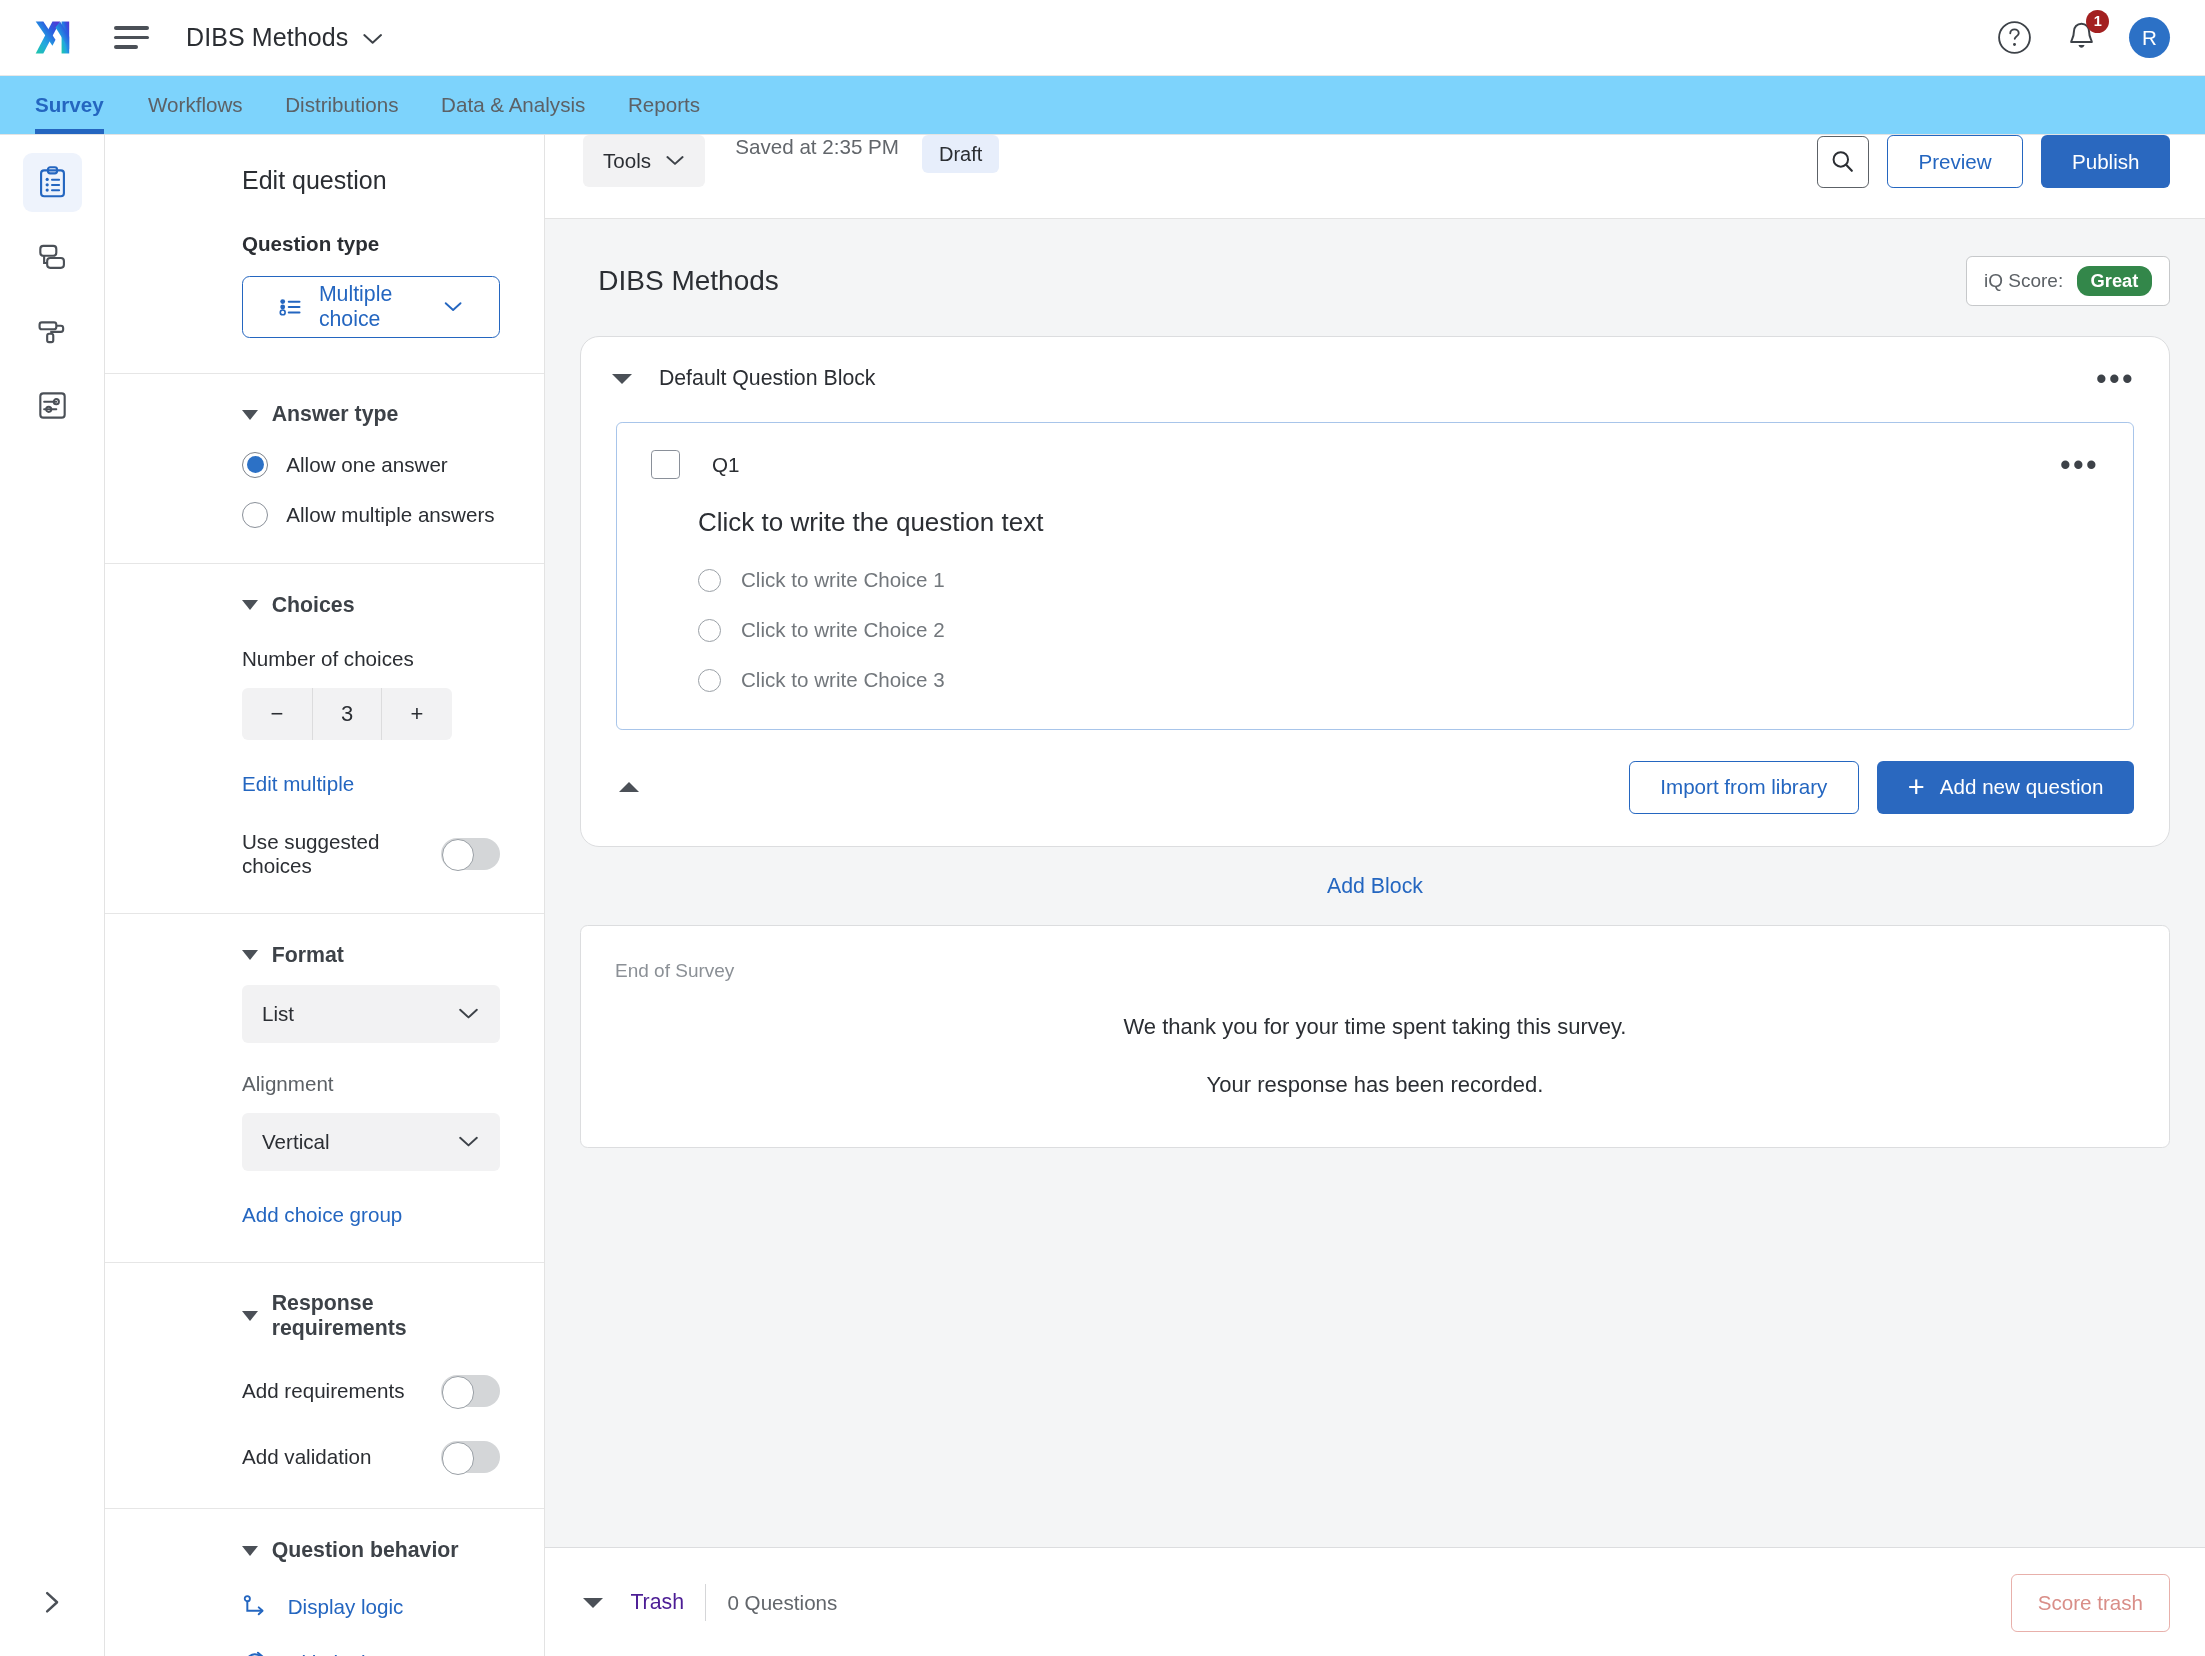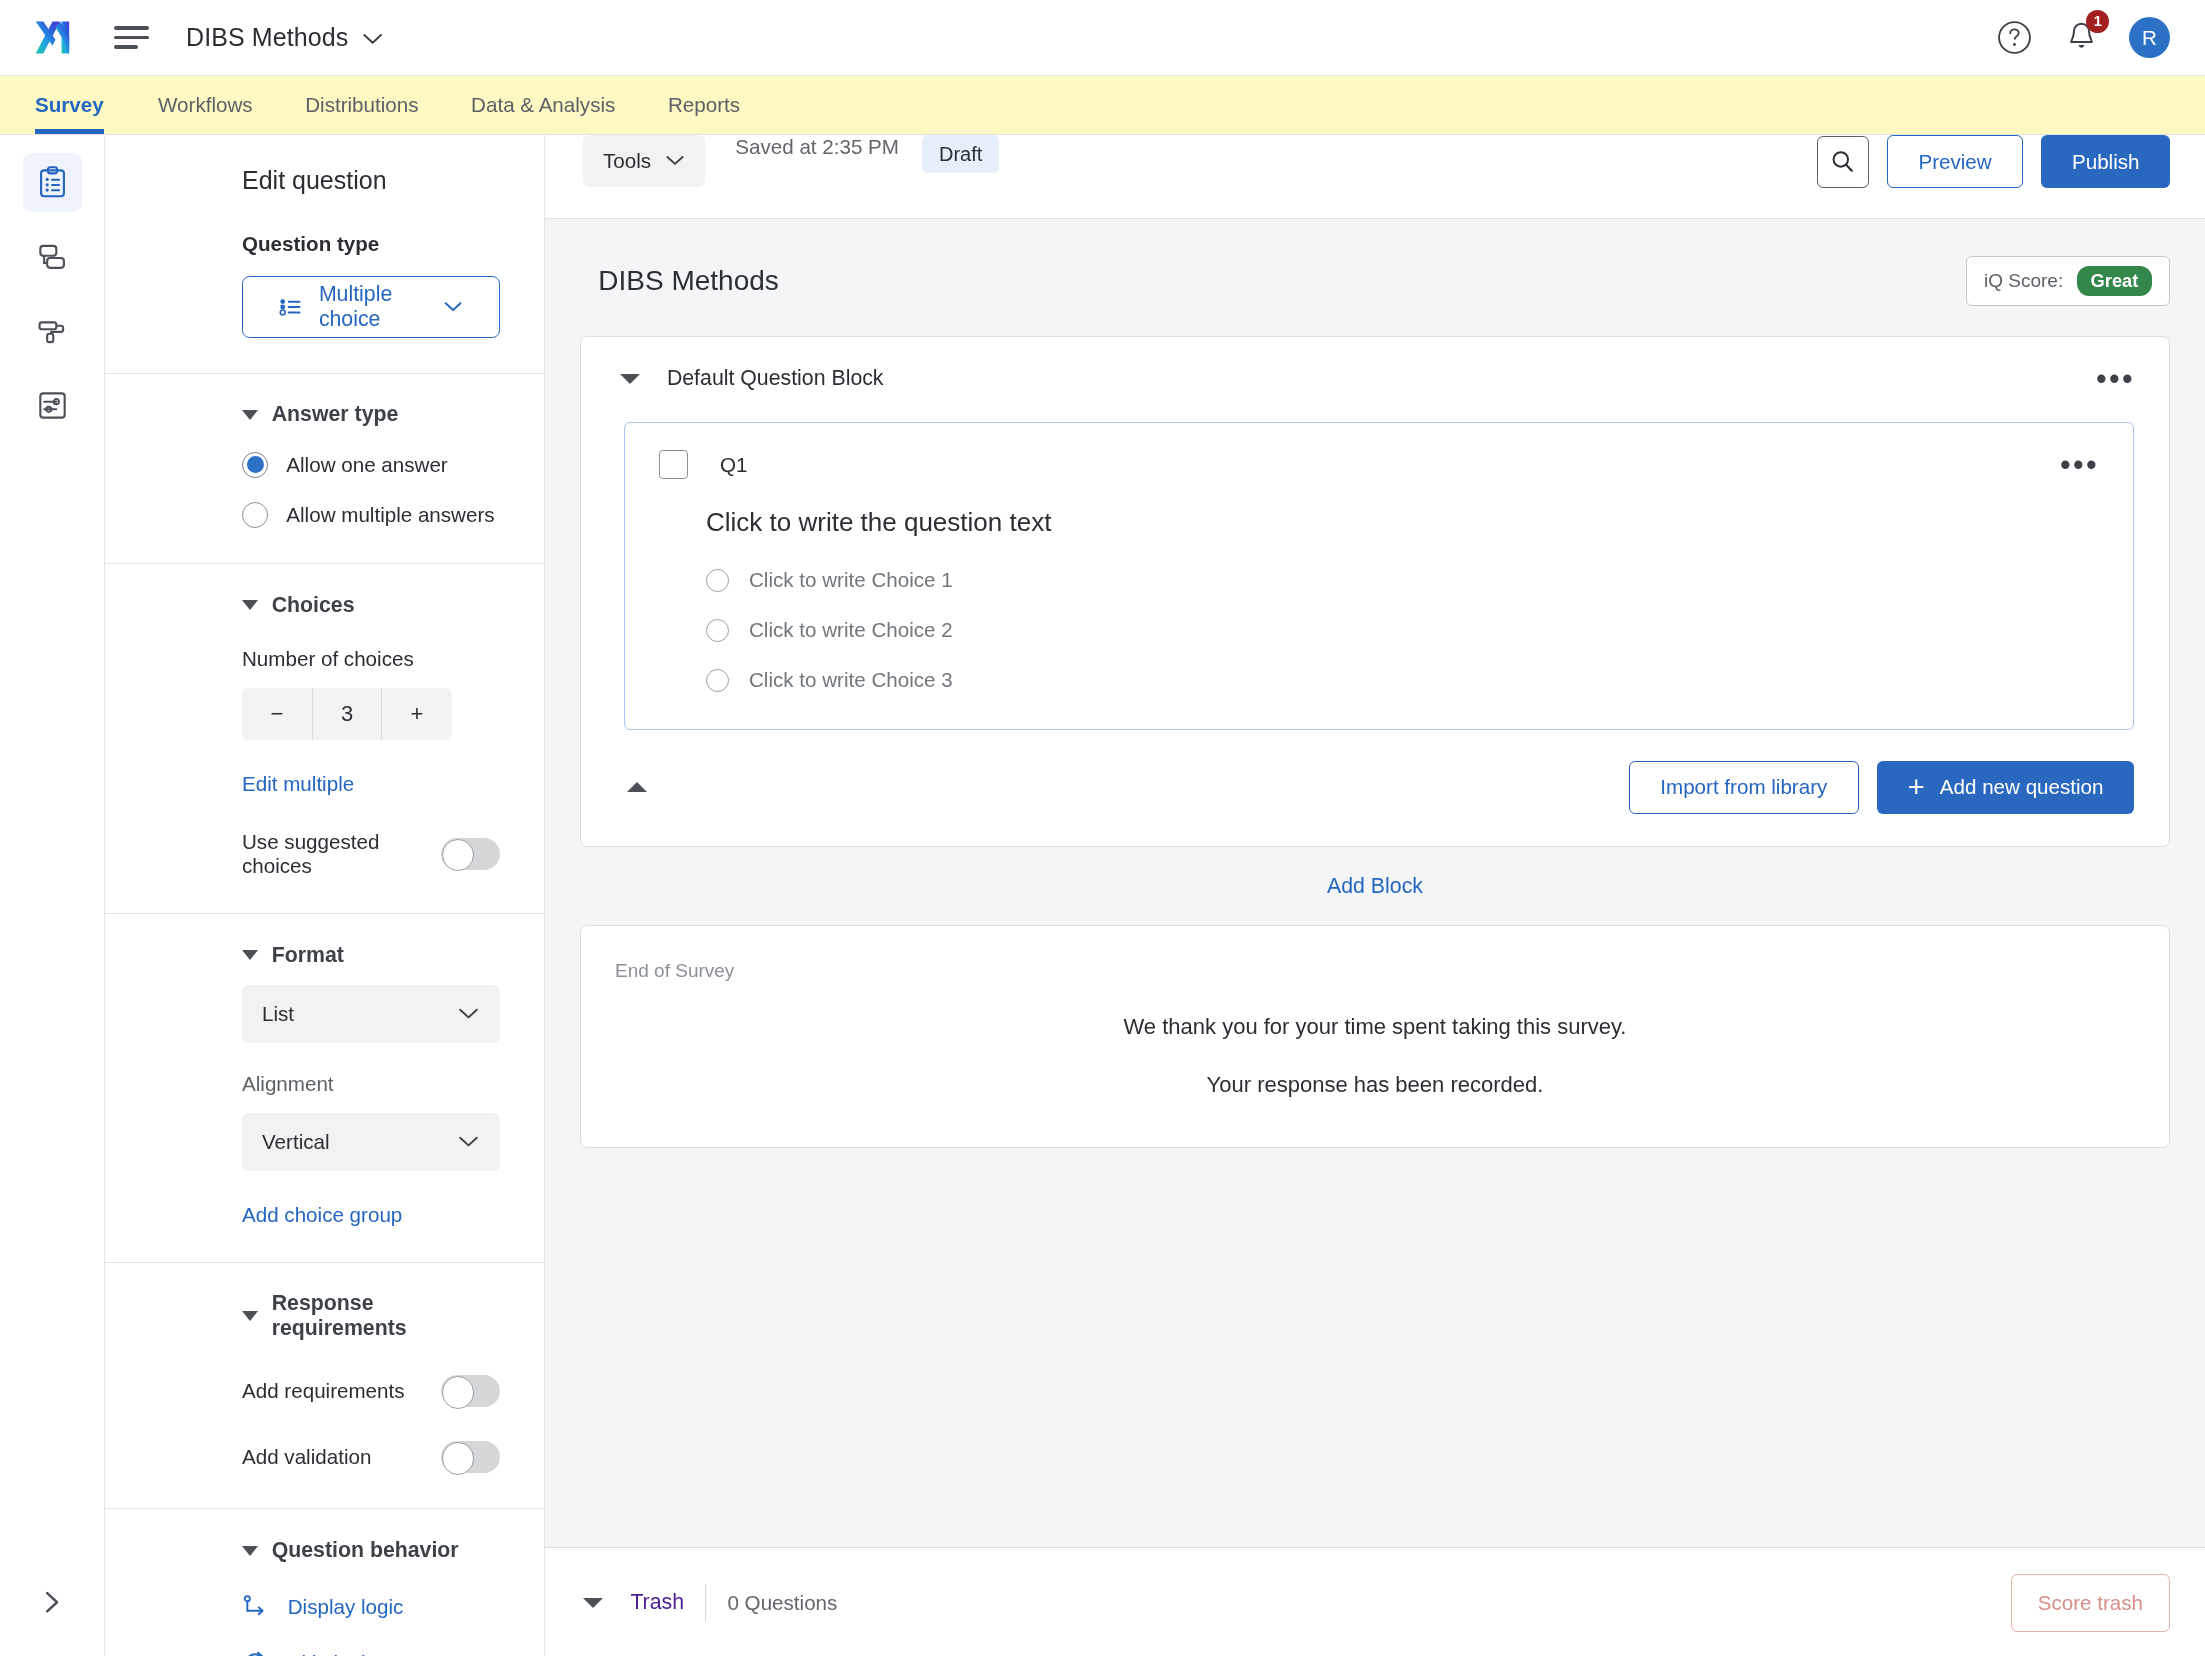--- a/index.html
+++ b/index.html
@@ -39,24 +39,24 @@
   }
   .bell-wrap { position: relative; }
   .avatar {
     width: 41px; height: 41px; border-radius: 50%; background:#2c71c6;
     color:#fff; font-size: 20.6px; display:flex; align-items:center; justify-content:center;
     cursor:pointer;
   }
 
   
   .navtabs {
-    height: 59px; flex: 0 0 59px; background:#fef9c3;
+    height: 59px; flex: 0 0 59px; background:#7dd3fc;
     display:flex; align-items: stretch; padding-left: 35px;
     border-bottom: 0.8px solid #e3e3e3;
-    gap: 10px;
+    gap: 0;
   }
   .navtab {
     display:flex; align-items:center; padding: 0 21.3px;
     font-size: 20.6px; color:#5c6166; cursor:pointer; position:relative;
   }
   .navtab:first-child { padding-left: 0; padding-right: 23px; }
   .navtab.active { color:#2466c0; font-weight: 700; }
   .navtab.active::after {
     content:''; position:absolute; left:0; right: 23px; bottom:0; height:4.6px; background:#2466c0;
   }
@@ -178,21 +178,21 @@
   .canvas-title-row { display:flex; align-items:center; padding: 37px 0 30.5px 18.3px; }
   .canvas-title { font-size: 28px; color:#2b2e33; }
   .iq {
     margin-left:auto; border:1.1px solid #c6c8ca; background:#fff; border-radius: 6.1px;
     display:flex; align-items:center; gap: 13.7px; padding: 9.1px 17px;
   }
   .iq .lbl { font-size: 19px; color:#5c6166; }
   .iq .pill { background:#33874a; color:#fff; font-size: 18.3px; font-weight:700; border-radius: 12.2px; padding: 3.8px 13.7px;}
 
   .block {
-    background:#fff; border:0.8px solid #dcdddf; border-radius: 7px; margin-bottom: 0; padding-left: 8px;
+    background:#fff; border:0.8px solid #dcdddf; border-radius: 19px; margin-bottom: 0;
   }
   .block-head { display:flex; align-items:center; padding: 29px 34px 0 30.5px; }
   .block-head .t { font-size: 21.3px; color:#2b2e33; margin-left: 27.4px; }
   .dots { margin-left:auto; font-size: 30.5px; color:#3d4248; letter-spacing: 2.3px; line-height: .5; cursor:pointer; }
   .caret-sm { width:0;height:0;border-left:10px solid transparent;border-right:10px solid transparent;border-top:10.7px solid #4b5057; cursor:pointer;}
   .caret-up { width:0;height:0;border-left:10px solid transparent;border-right:10px solid transparent;border-bottom:10.7px solid #4b5057; cursor:pointer;}
 
   .qcard {
     margin: 30.5px 35px 0 35px; border: 1.5px solid #a8c5ea; border-radius: 6.1px;
     padding: 27.4px 34px 37px 34px; background:#fff;

